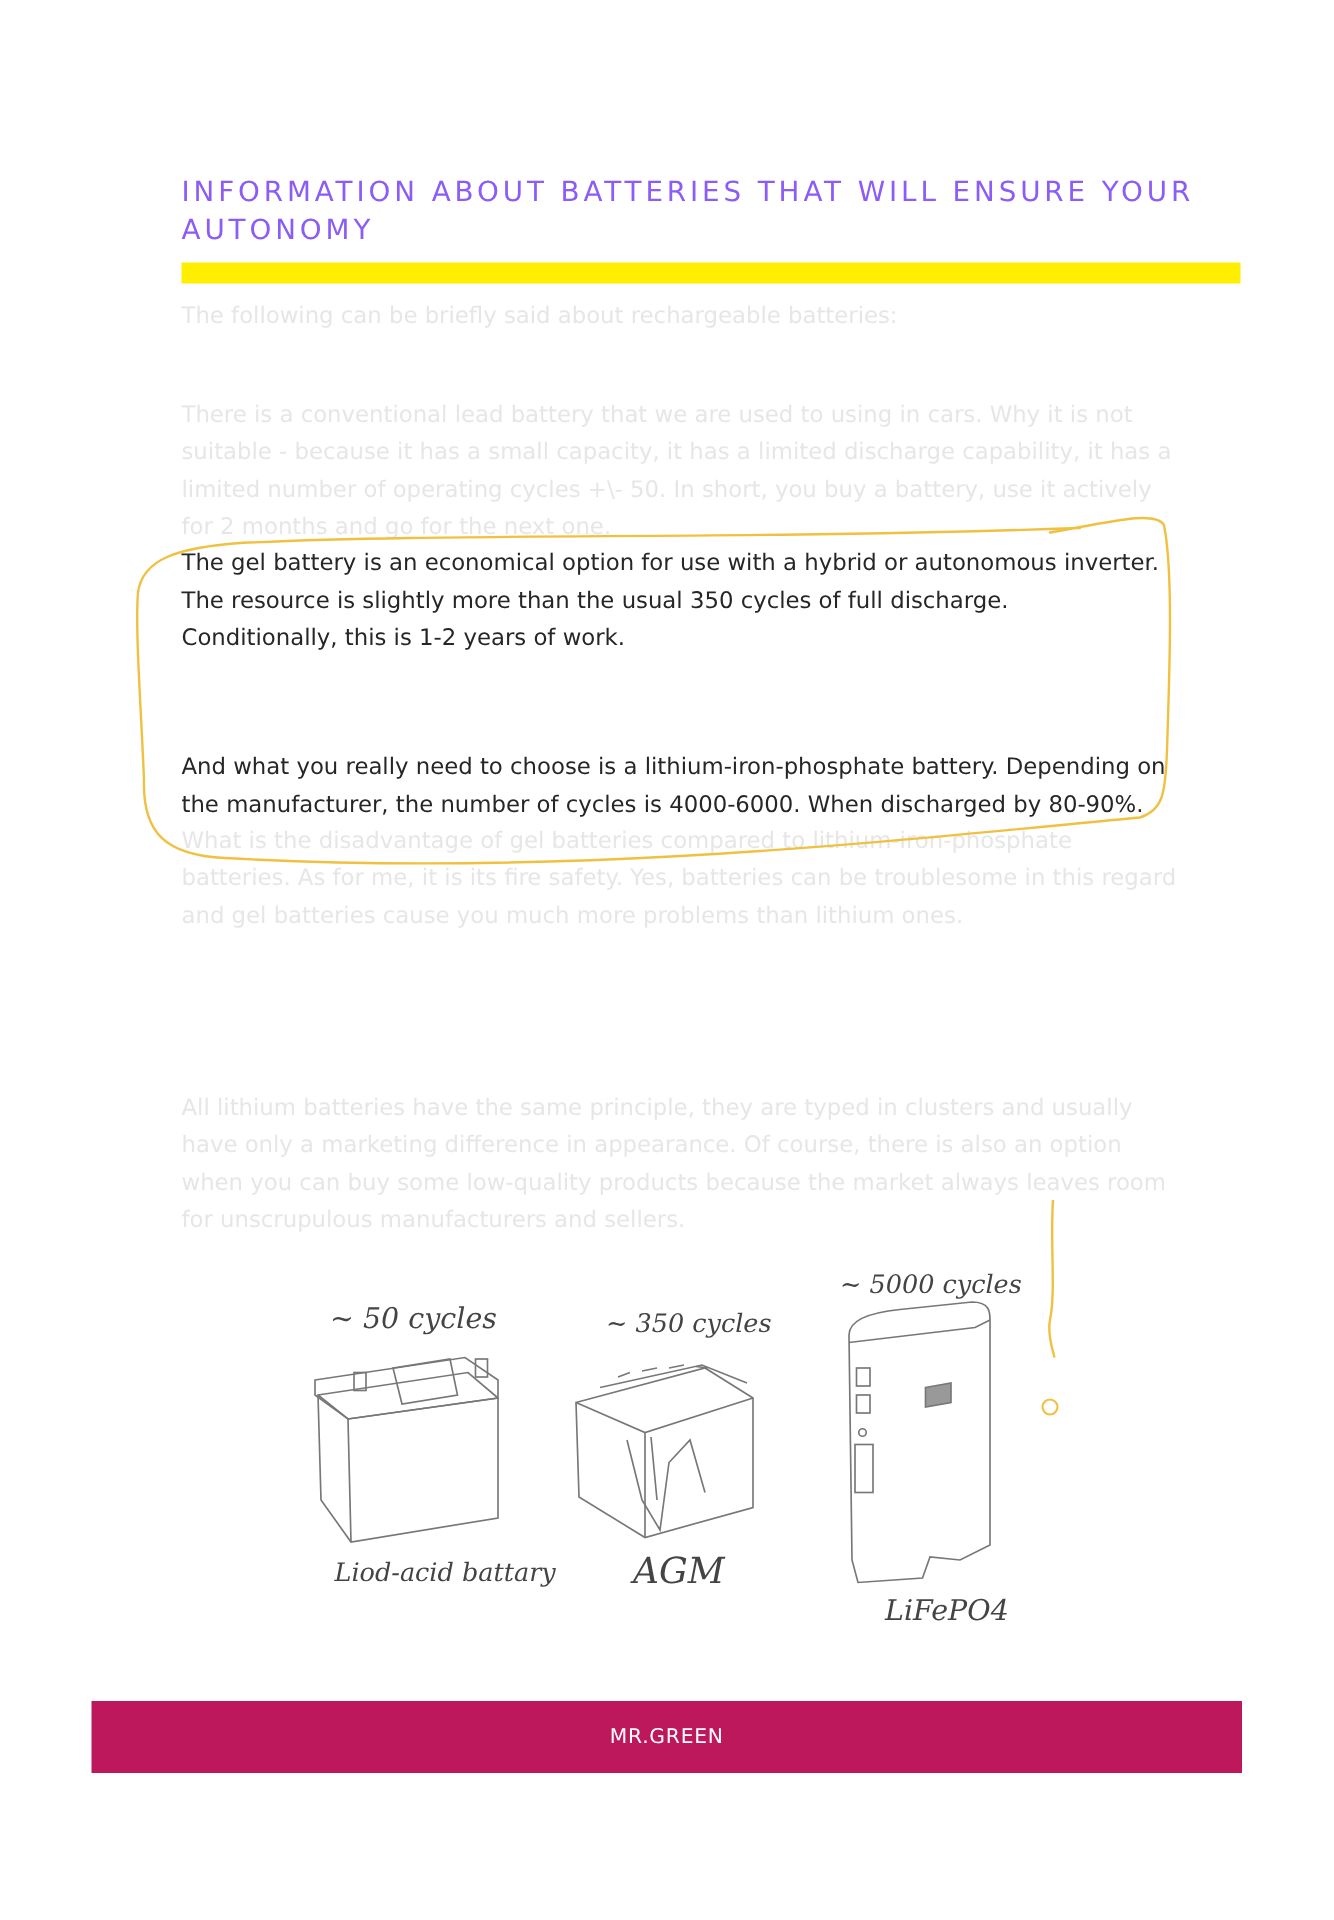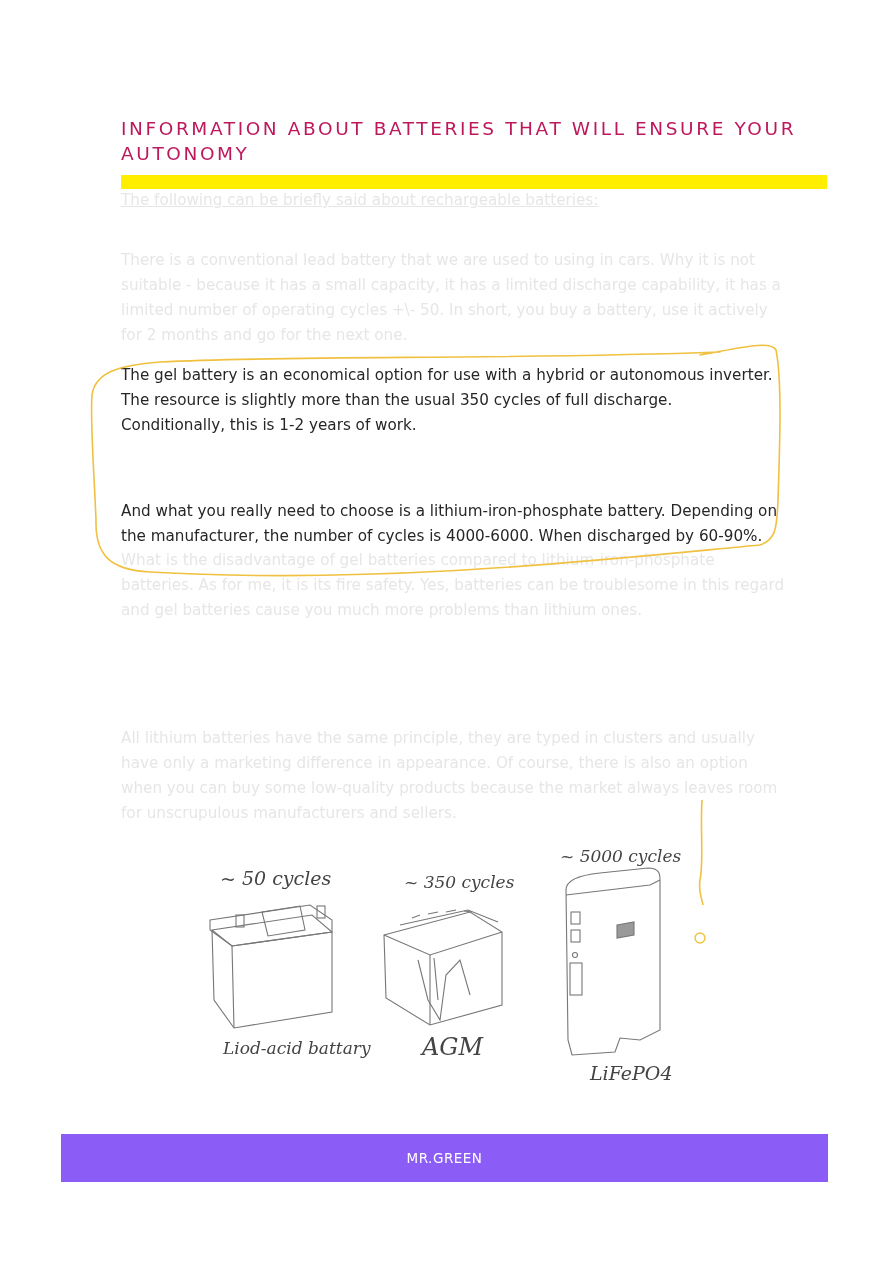--- a/index.html
+++ b/index.html
@@ -1,37 +1,37 @@
 <!DOCTYPE html>
 <html><head>
 <meta charset="utf-8">
 <style>
   html, body { margin:0; padding:0; background:#ffffff; }
   body { width:889px; height:1280px; position:relative; overflow:hidden; font-family:"DejaVu Sans", sans-serif; }
-  .title { position:absolute; left:121px; top:116px; width:700px; font-size:18.5px; letter-spacing:2.6px; line-height:25px; color:#be185d; font-weight:normal; margin:0; }
+  .title { position:absolute; left:121px; top:116px; width:700px; font-size:18.5px; letter-spacing:2.6px; line-height:25px; color:#8b5cf6; font-weight:normal; margin:0; }
   .yellow-bar { position:absolute; left:121px; top:175px; width:706px; height:14px; background:#ffee00; }
   .para { position:absolute; left:121px; width:670px; font-size:15.2px; line-height:25px; margin:0; }
   .faded { color:#e6e6e6; }
   .dark { color:#262626; }
   .outline { position:absolute; left:0; top:0; pointer-events:none; }
   .illus { position:absolute; left:0; top:0; }
-  .footer { position:absolute; left:61px; top:1134px; width:767px; height:48px; background:#8b5cf6; display:flex; align-items:center; justify-content:center; }
+  .footer { position:absolute; left:61px; top:1134px; width:767px; height:48px; background:#be185d; display:flex; align-items:center; justify-content:center; }
   .footer span { color:#ffffff; font-size:13.5px; letter-spacing:0.5px; }
   .hand { font-family:"DejaVu Serif", serif; font-style:italic; fill:#444; }
 </style>
 </head>
 <body>
 
 <h1 class="title">INFORMATION ABOUT BATTERIES THAT WILL ENSURE YOUR AUTONOMY</h1>
 <div class="yellow-bar"></div>
 
-<p class="para faded" style="top:188px;text-decoration:underline;">The following can be briefly said about rechargeable batteries:</p>
-<p class="para faded" style="top:248px;">There is a conventional lead battery that we are used to using in cars. Why it is not suitable - because it has a small capacity, it has a limited discharge capability, it has a limited number of operating cycles +\- 50. In short, you buy a battery, use it actively for 2 months and go for the next one.</p>
+<p class="para faded" style="top:198px;">The following can be briefly said about rechargeable batteries:</p>
+<p class="para faded" style="top:264px;">There is a conventional lead battery that we are used to using in cars. Why it is not suitable - because it has a small capacity, it has a limited discharge capability, it has a limited number of operating cycles +\- 50. In short, you buy a battery, use it actively for 2 months and go for the next one.</p>
 <p class="para dark" style="top:363px; width:660px;">The gel battery is an economical option for use with a hybrid or autonomous inverter. The resource is slightly more than the usual 350 cycles of full discharge. Conditionally, this is 1-2 years of work.</p>
-<p class="para dark" style="top:499px; width:660px;">And what you really need to choose is a lithium-iron-phosphate battery. Depending on the manufacturer, the number of cycles is 4000-6000. When discharged by 60-90%.</p>
+<p class="para dark" style="top:499px; width:660px;">And what you really need to choose is a lithium-iron-phosphate battery. Depending on the manufacturer, the number of cycles is 4000-6000. When discharged by 80-90%.</p>
 <p class="para faded" style="top:548px;">What is the disadvantage of gel batteries compared to lithium-iron-phosphate batteries. As for me, it is its fire safety. Yes, batteries can be troublesome in this regard and gel batteries cause you much more problems than lithium ones.</p>
 <p class="para faded" style="top:726px;">All lithium batteries have the same principle, they are typed in clusters and usually have only a marketing difference in appearance. Of course, there is also an option when you can buy some low-quality products because the market always leaves room for unscrupulous manufacturers and sellers.</p>
 
 <svg class="outline" width="889" height="1280">
   <path d="M700,355 C740,348 770,340 776,350 C782,380 780,440 778,500 C777,530 775,540 760,545 C600,560 380,585 150,572 C110,570 95,555 96,520 C94,470 90,420 92,395 C95,372 120,365 160,362 C300,355 500,360 720,352" fill="none" stroke="#f0c040" stroke-width="1.6" stroke-linecap="round"></path>
   <path d="M702,800 C700,830 704,860 700,880 C698,890 702,900 703,905" fill="none" stroke="#f0c040" stroke-width="1.6"></path>
   <circle cx="700" cy="938" r="5" fill="none" stroke="#f0c040" stroke-width="1.4"></circle>
 </svg>
 
 <svg class="illus" width="889" height="1280">

